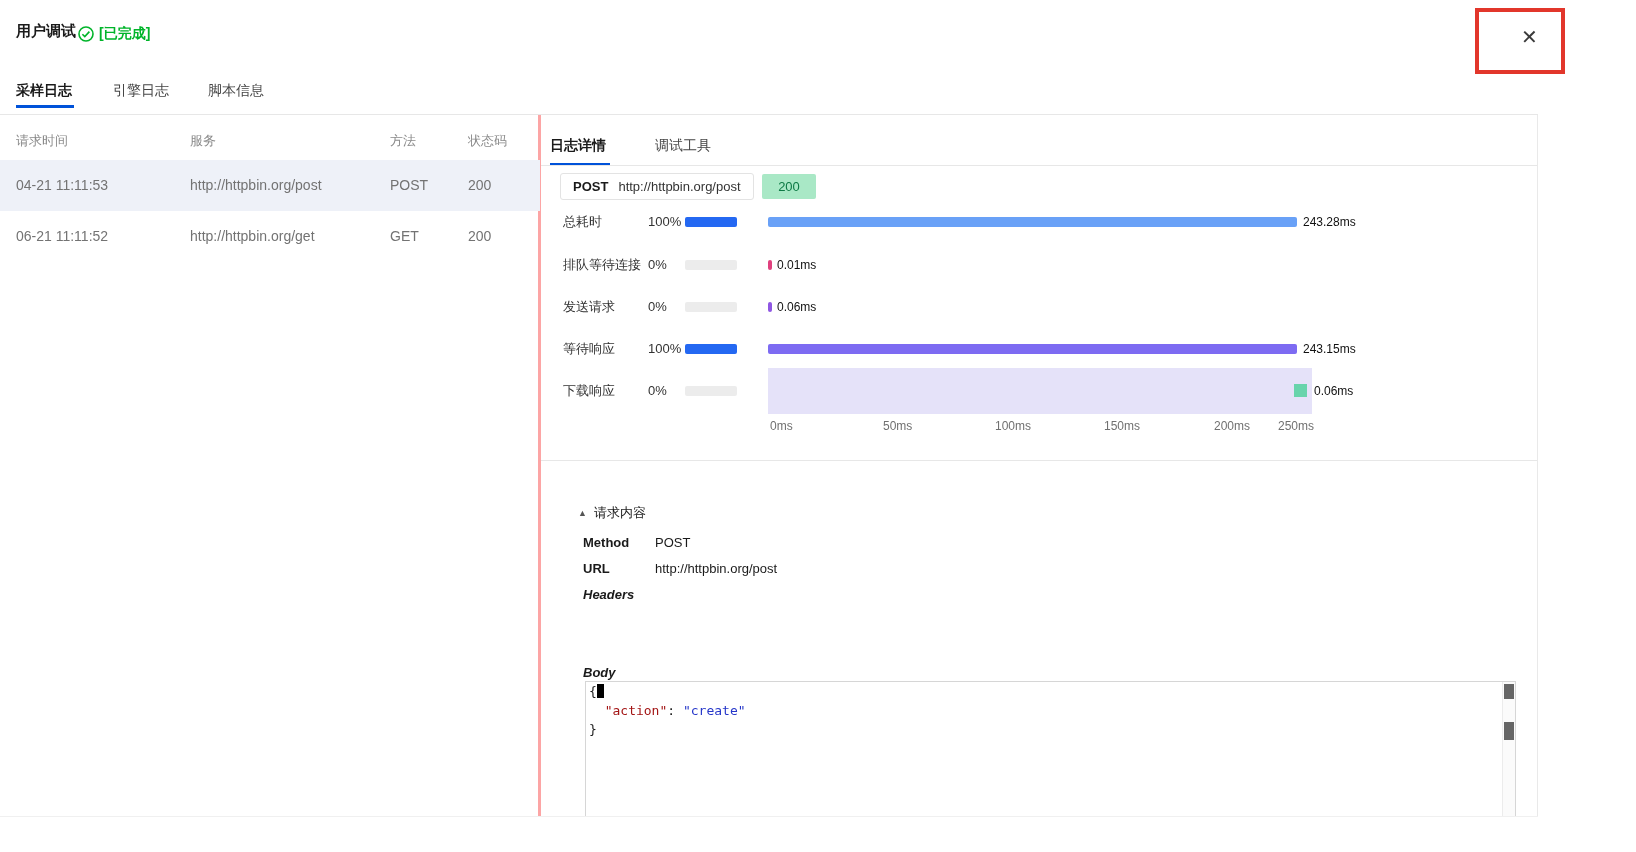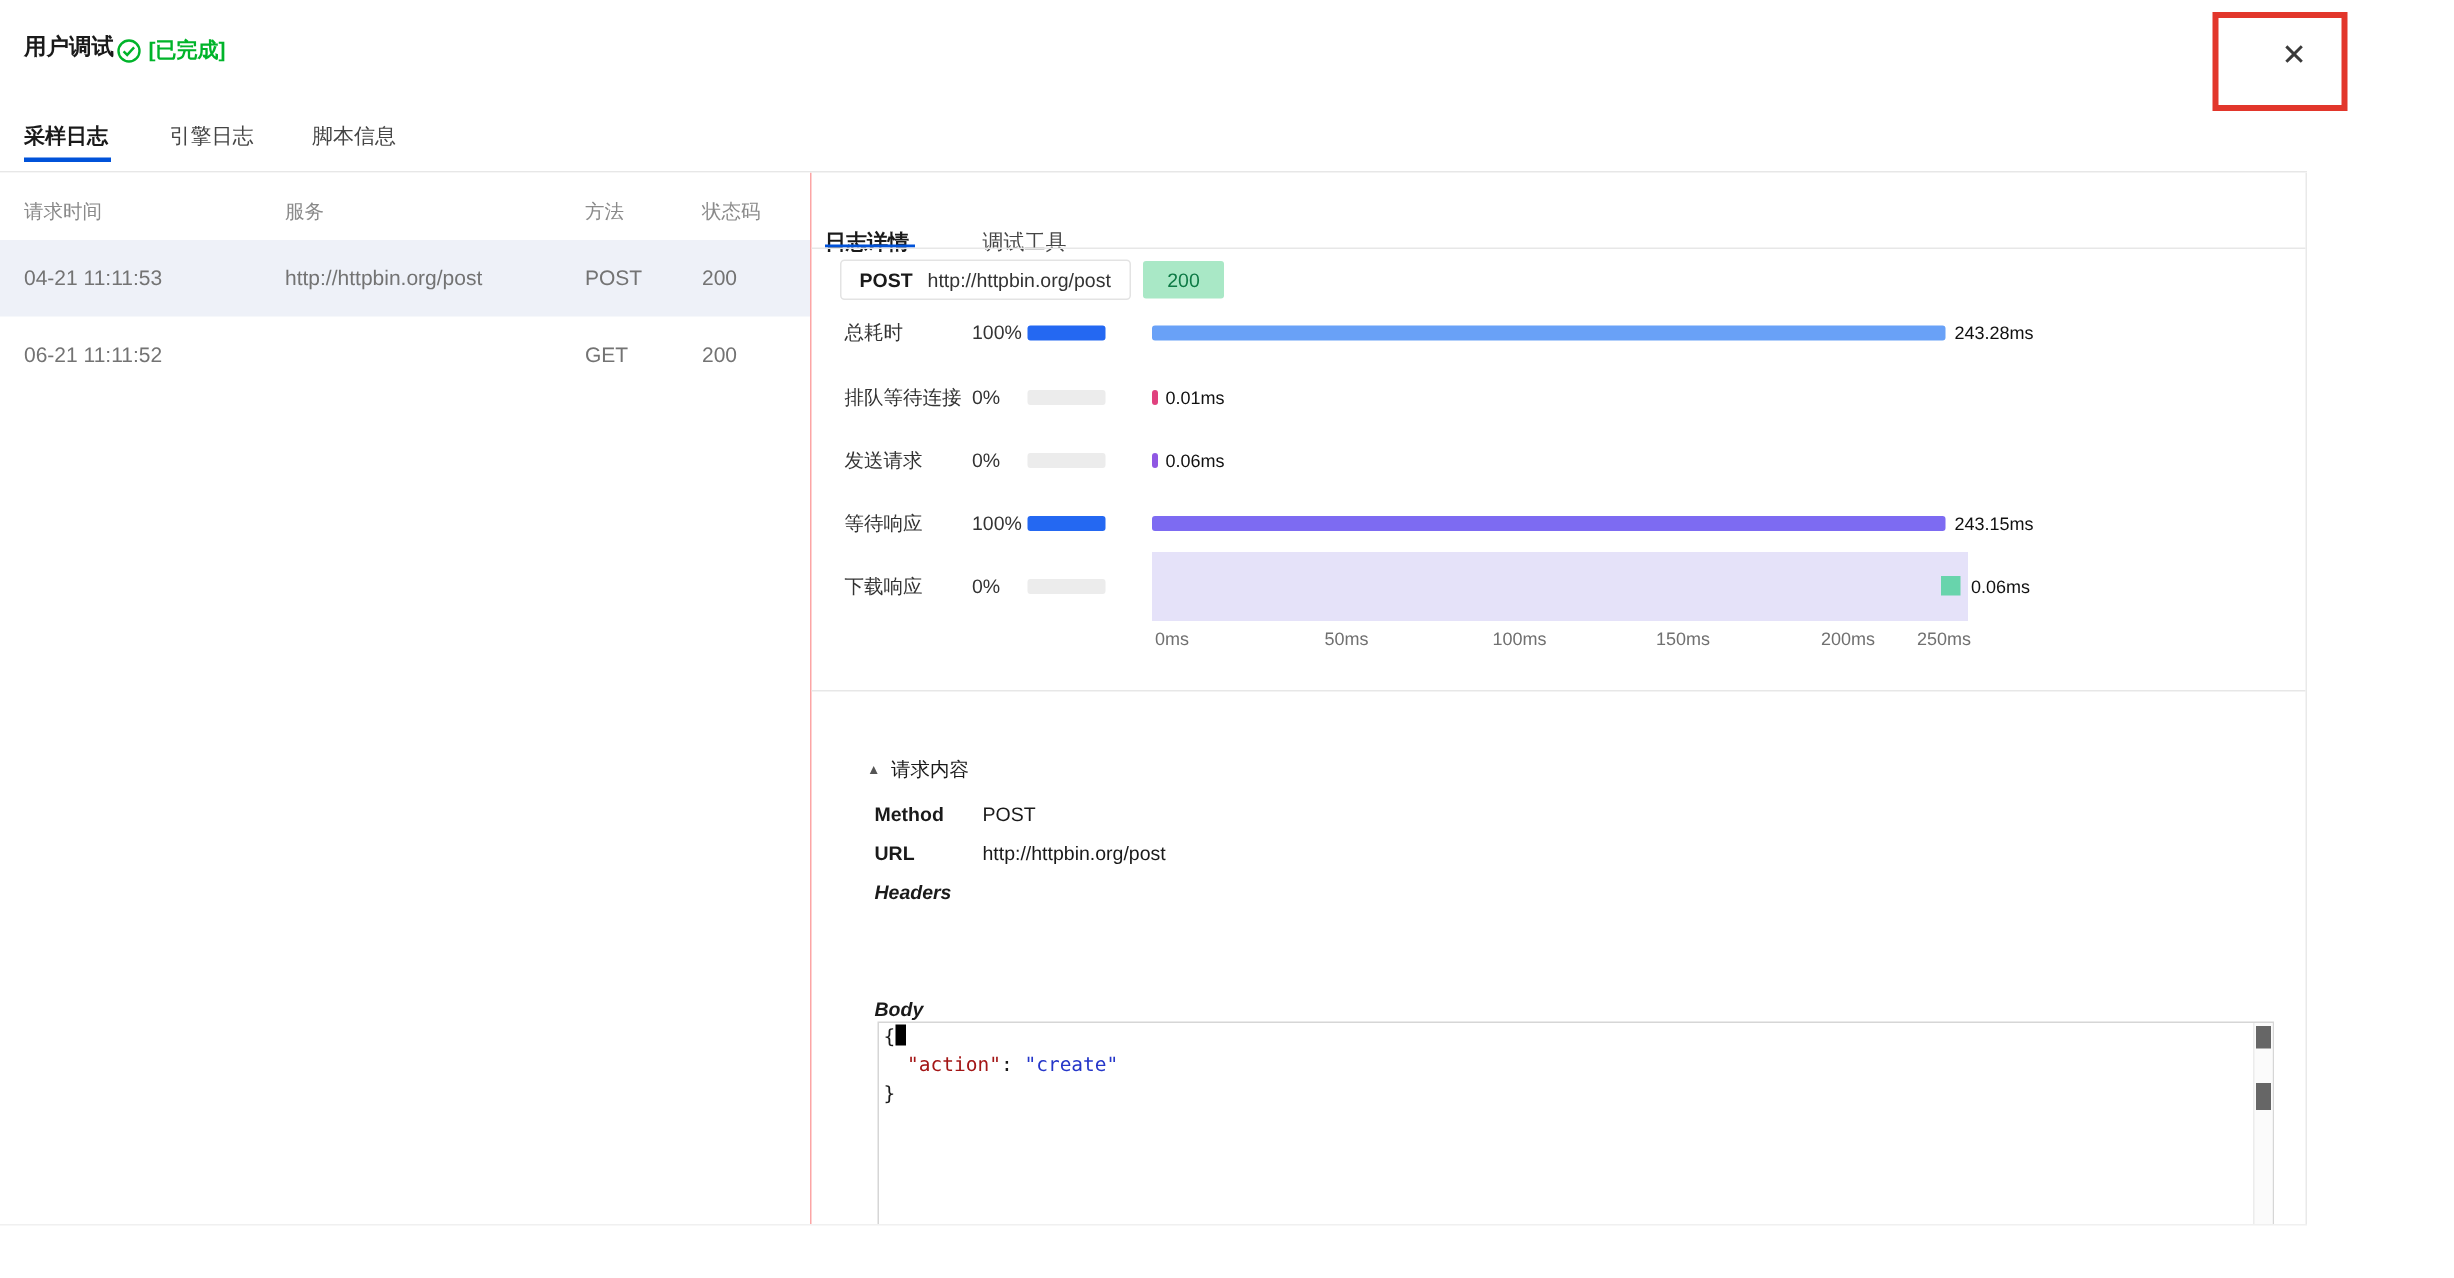--- a/index.html
+++ b/index.html
@@ -18,28 +18,28 @@
   .highlight-box { border:4px solid #e2362b; pointer-events:none; }
 
   
   .main-tab { font-size:14px; color:#454545; cursor:pointer; }
   .main-tab.active { color:#1a1a1a; font-weight:700; }
   .tab-underline { background:#0052d9; }
   .h-divider { background:#e7e7e7; }
 
   
   .content { overflow:hidden; border-bottom:1px solid #f0f0f0; }
-  .left-panel { border-right:1px solid #fca5a5; background:#fff; }
+  .left-panel { border-right:3px solid #fca5a5; background:#fff; }
   .th { font-size:13px; color:#8a8a8a; }
   .lrow { left:0; width:540px; height:51px; cursor:pointer; }
   .lrow.selected { background:#eef1f8; }
   .lrow span { position:absolute; top:0; line-height:51px; font-size:14px; color:#737373; }
 
   
-  .d-tab { font-size:14px; color:#454545; cursor:pointer;margin-top:16px; }
+  .d-tab { font-size:14px; color:#454545; cursor:pointer; }
   .d-tab.active { color:#1a1a1a; font-weight:700; }
 
   
   .summary-box { height:27px; border:1px solid #e3e3e3; border-radius:3px;
     display:flex; align-items:center; padding:0 12px; gap:10px; }
   .summary-method { font-weight:700; font-size:13px; }
   .summary-url { font-size:13px; color:#333; }
   .status-badge { width:54px; height:25px; background:#a9e8c6; color:#0d7a45; border-radius:2px;
     display:flex; align-items:center; justify-content:center; font-size:13px; }
 
@@ -110,20 +110,21 @@
       <div class="abs th" style="left:468px;top:17px">状态码</div>
 
       <div class="abs lrow selected" style="top:45px">
         <span style="left:16px">04-21 11:11:53</span>
         <span style="left:190px">http://httpbin.org/post</span>
         <span style="left:390px">POST</span>
         <span style="left:468px">200</span>
       </div>
       <div class="abs lrow" style="top:96px">
         <span style="left:16px">06-21 11:11:52</span>
+        <span style="left:190px">http://httpbin.org/get</span>
         <span style="left:390px">GET</span>
         <span style="left:468px">200</span>
       </div>
     </div>
 
     <div class="abs" style="left:541px;top:0;width:997px;height:702px;border-right:1px solid #e9e9e9">
 
       <div class="abs d-tab active" style="left:9px;top:22px">日志详情</div>
       <div class="abs d-tab" style="left:114px;top:22px">调试工具</div>
       <div class="abs tab-underline" style="left:9px;top:48px;width:60px;height:2px"></div>

